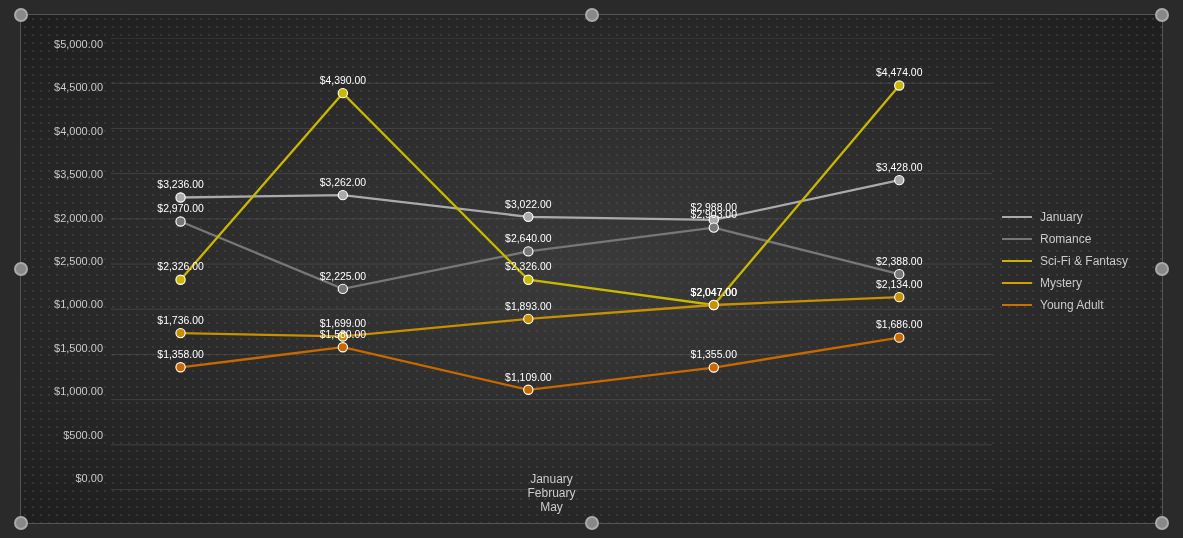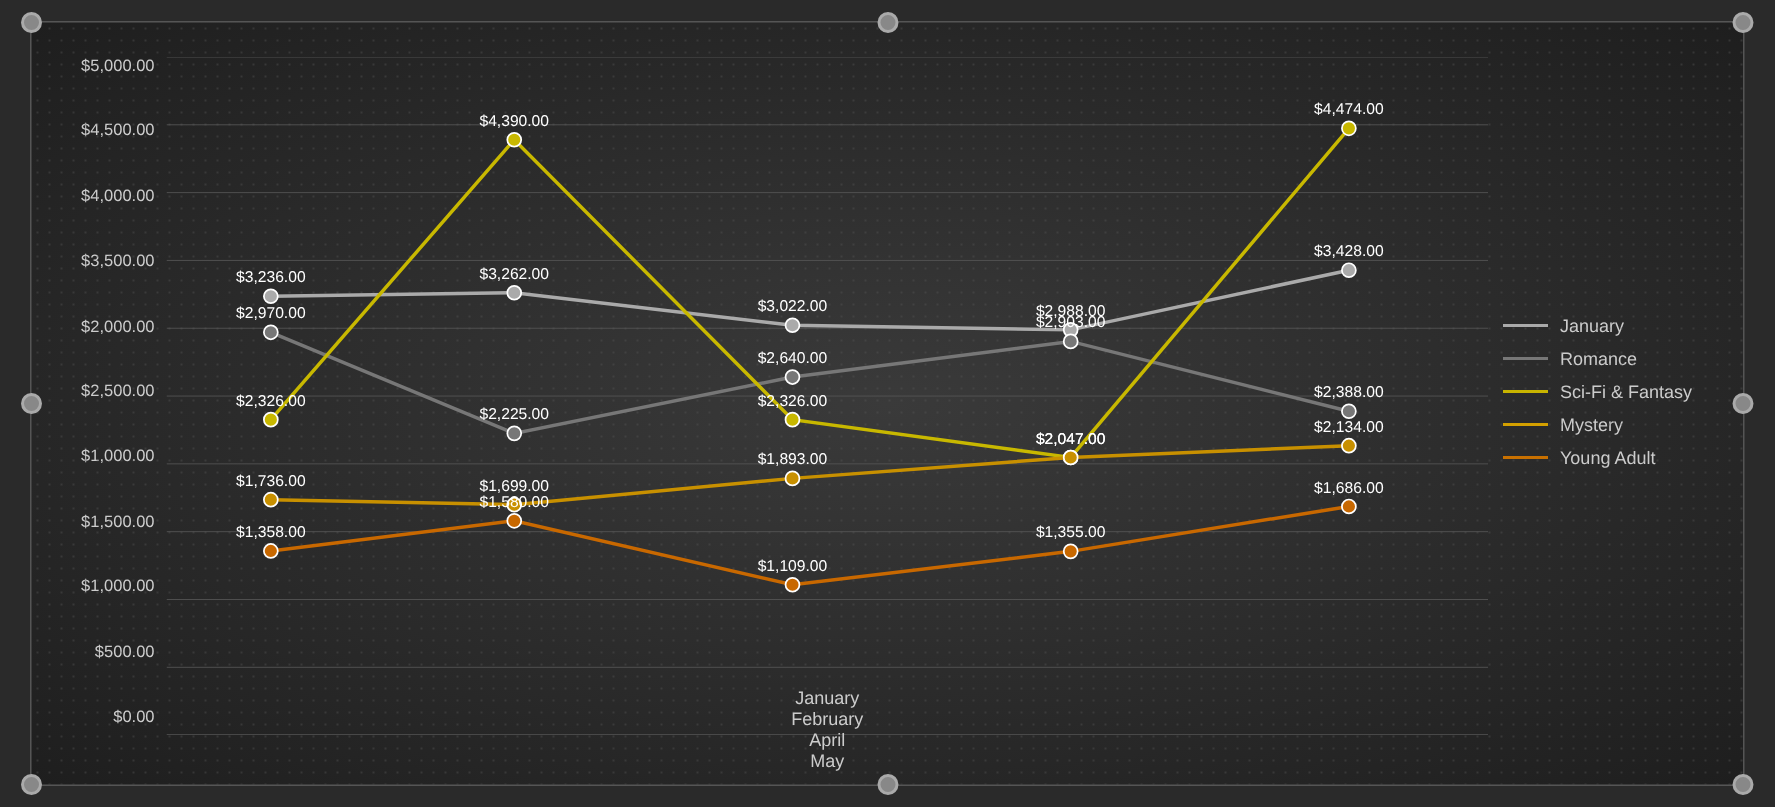--- a/index.html
+++ b/index.html
@@ -230,21 +230,20 @@
             <text x="60" y="276.076" fill="#ffffff" font-size="9" text-anchor="middle" font-family="Arial, sans-serif">$1,358.00</text>
             <text x="200" y="258.76" fill="#ffffff" font-size="9" text-anchor="middle" font-family="Arial, sans-serif">$1,580.00</text>
             <text x="360" y="295.498" fill="#ffffff" font-size="9" text-anchor="middle" font-family="Arial, sans-serif">$1,109.00</text>
             <text x="520" y="276.31" fill="#ffffff" font-size="9" text-anchor="middle" font-family="Arial, sans-serif">$1,355.00</text>
             <text x="680" y="250.49199999999996" fill="#ffffff" font-size="9" text-anchor="middle" font-family="Arial, sans-serif">$1,686.00</text>
           </g>
       </svg>
       <div class="x-axis-labels" id="x-axis-labels">
           <div class="x-label">January</div>
           <div class="x-label">February</div>
-          <div class="x-label">April</div>
           <div class="x-label">May</div>
         </div>
     </div>
 
     <div class="legend" id="legend-container">
         <div class="legend-item">
           <div class="legend-line" style="background: rgb(170, 170, 170); height: 2px;"></div>
           <span class="legend-label">January</span>
         </div>
         <div class="legend-item">

